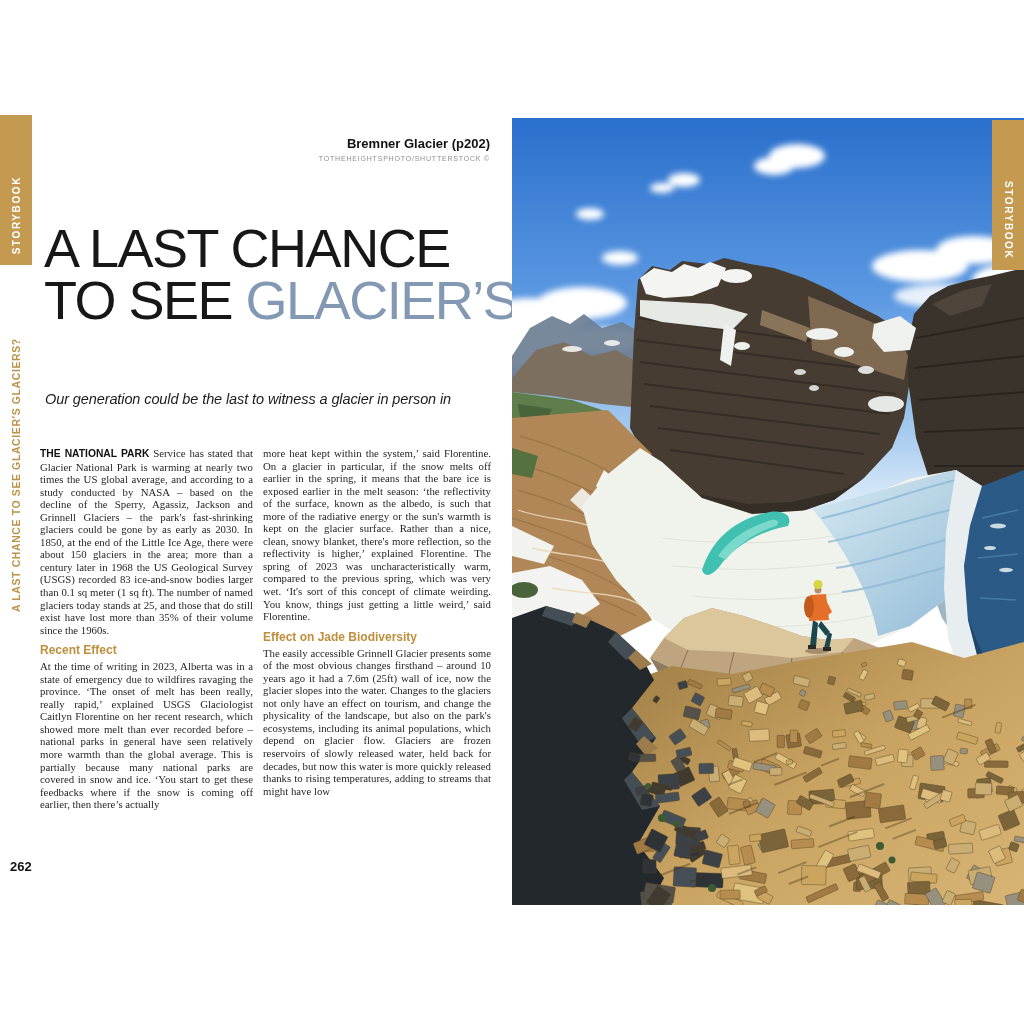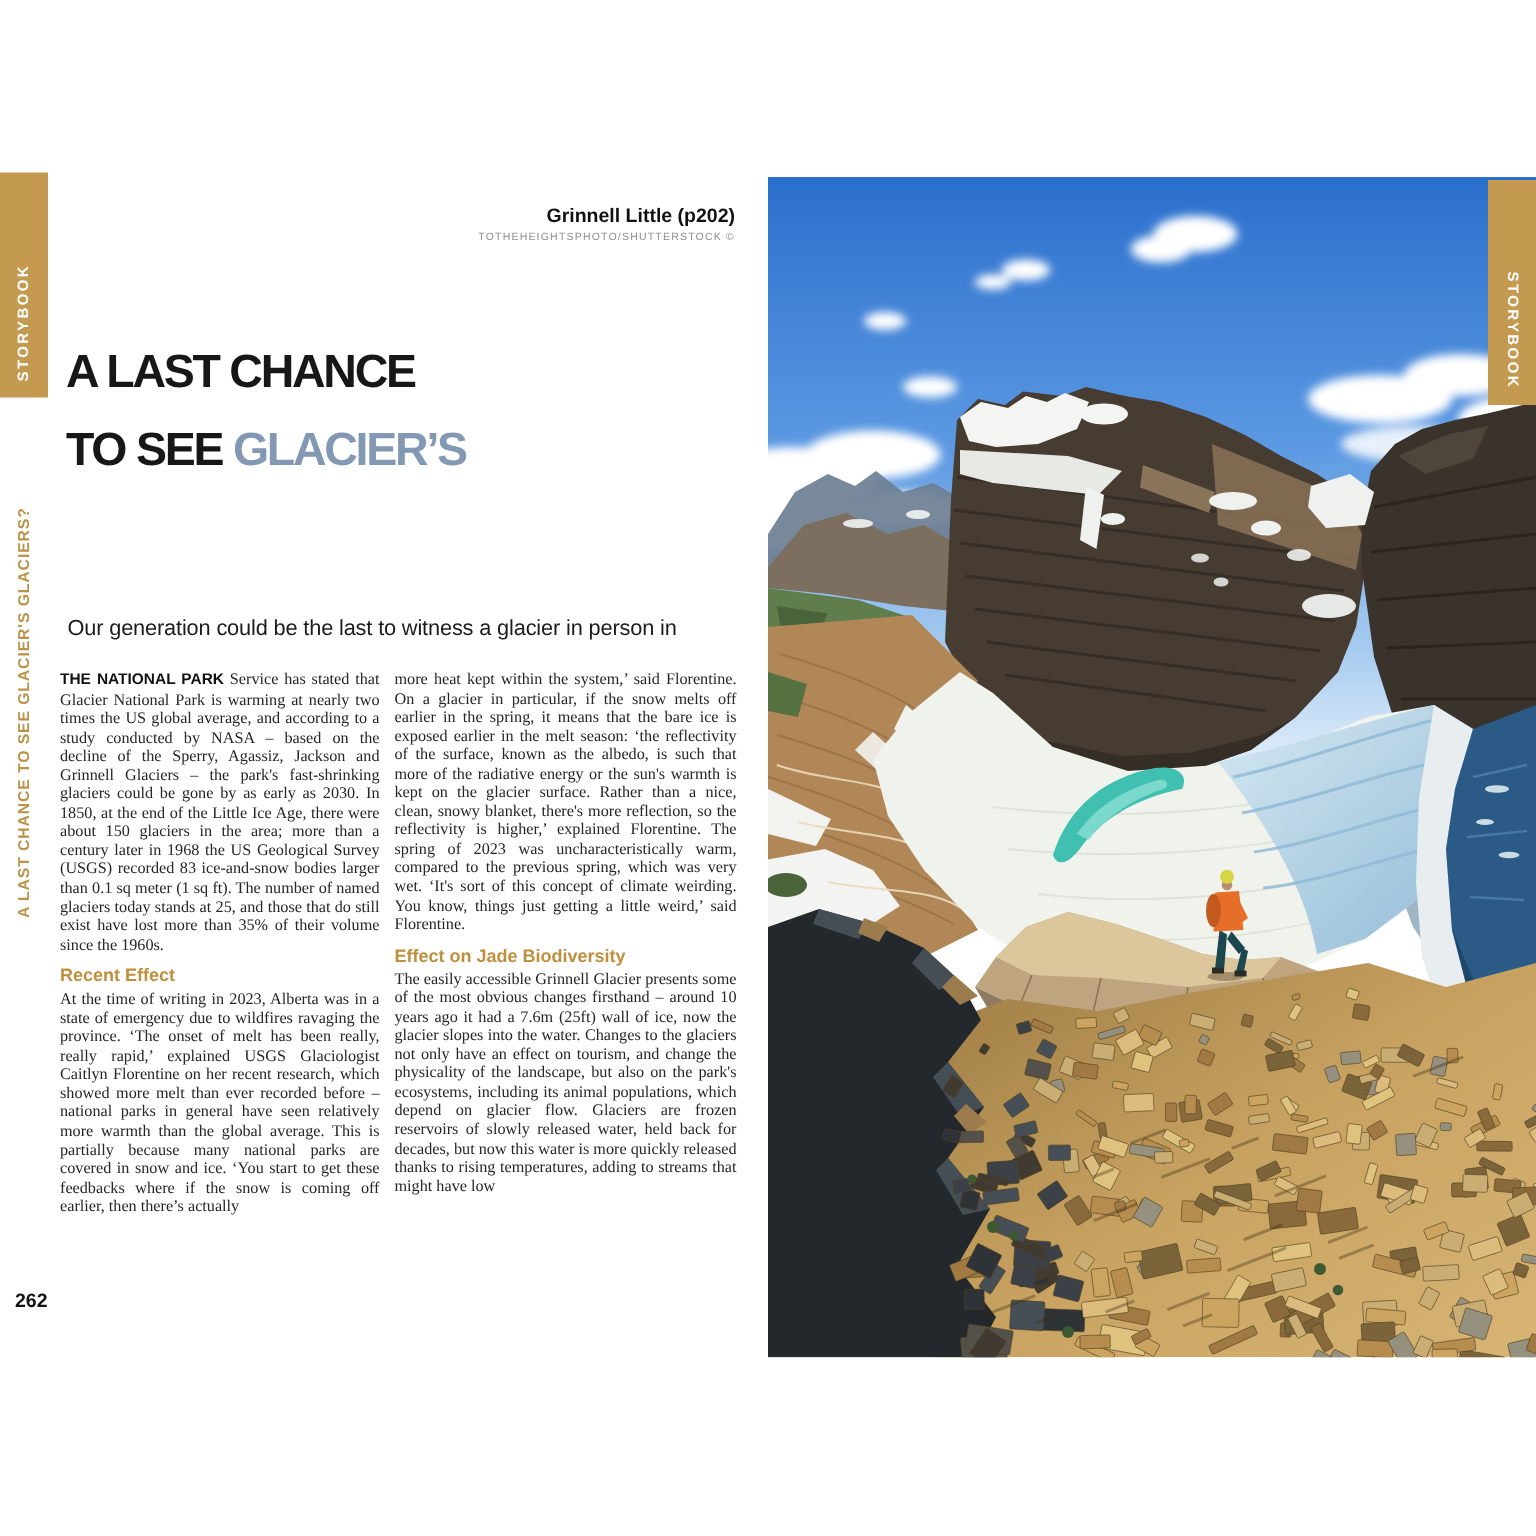--- a/index.html
+++ b/index.html
@@ -22,27 +22,27 @@
     font-weight:bold; font-size:10.5px; letter-spacing:0.6px; color:#bb9348; white-space:nowrap; }
 
   .page-number { position:absolute; left:10px; top:859px; font-weight:bold; font-size:13px; color:#131313; }
 
   
   .caption { position:absolute; top:136px; left:40px; width:450px; text-align:right; }
   .caption-title  { font-weight:bold; font-size:13px; color:#121212; }
   .caption-credit { margin-top:4px; font-size:7px; letter-spacing:0.8px; color:#8e8e8e; }
 
   
-  .headline { position:absolute; left:44px; top:222px; font-weight:bold; font-size:31px;
+  .headline { position:absolute; left:44px; top:222px; font-weight:normal; font-size:54px;
               line-height:52px; letter-spacing:-1.5px; color:#171717; white-space:nowrap; }
   .hl-blue { color:#8398b2; }
 
   
-  .standfirst { position:absolute; left:45px; top:409px; font-size:14.5px; line-height:20px;
-                color:#1c1c1c; letter-spacing:-0.1px; }
+  .standfirst { position:absolute; left:45px; top:389px; font-size:14.5px; line-height:20px;
+                color:#1c1c1c; letter-spacing:-0.1px;font-style:italic; }
 
   
   .columns { position:absolute; left:40px; top:447px; width:451px; display:flex; gap:10px; }
   .col1 { width:213px; } .col2 { width:228px; }
   .body-p { font-family:"Liberation Serif",serif; font-size:10.8px; line-height:12.55px;
             text-align:justify; color:#262626; }
   .lead-in { font-family:"Liberation Sans",sans-serif; font-weight:bold; font-size:10.3px; color:#111; }
   .subhead { font-weight:bold; font-size:12px; line-height:14px; color:#bf8f3e; margin:7px 0 3px 0; }
 
   
@@ -56,21 +56,21 @@
 
   <div class="tab tab-left">
     <span>STORYBOOK</span>
   </div>
 
   <div class="sidebar-title">A LAST CHANCE TO SEE GLACIER'S GLACIERS?</div>
 
   <div class="page-number">262</div>
 
   <div class="caption">
-    <div class="caption-title">Grinnell Little (p202)</div>
+    <div class="caption-title">Bremner Glacier (p202)</div>
     <div class="caption-credit">TOTHEHEIGHTSPHOTO/SHUTTERSTOCK ©</div>
   </div>
 
   <h1 class="headline"><span>A LAST CHANCE</span><br><span>TO SEE </span><span class="hl-blue">GLACIER’S</span><br></h1>
 
   <div class="standfirst">
     <div>Our generation could be the last to witness a glacier in person in</div>
   </div>
 
   <div class="columns">

